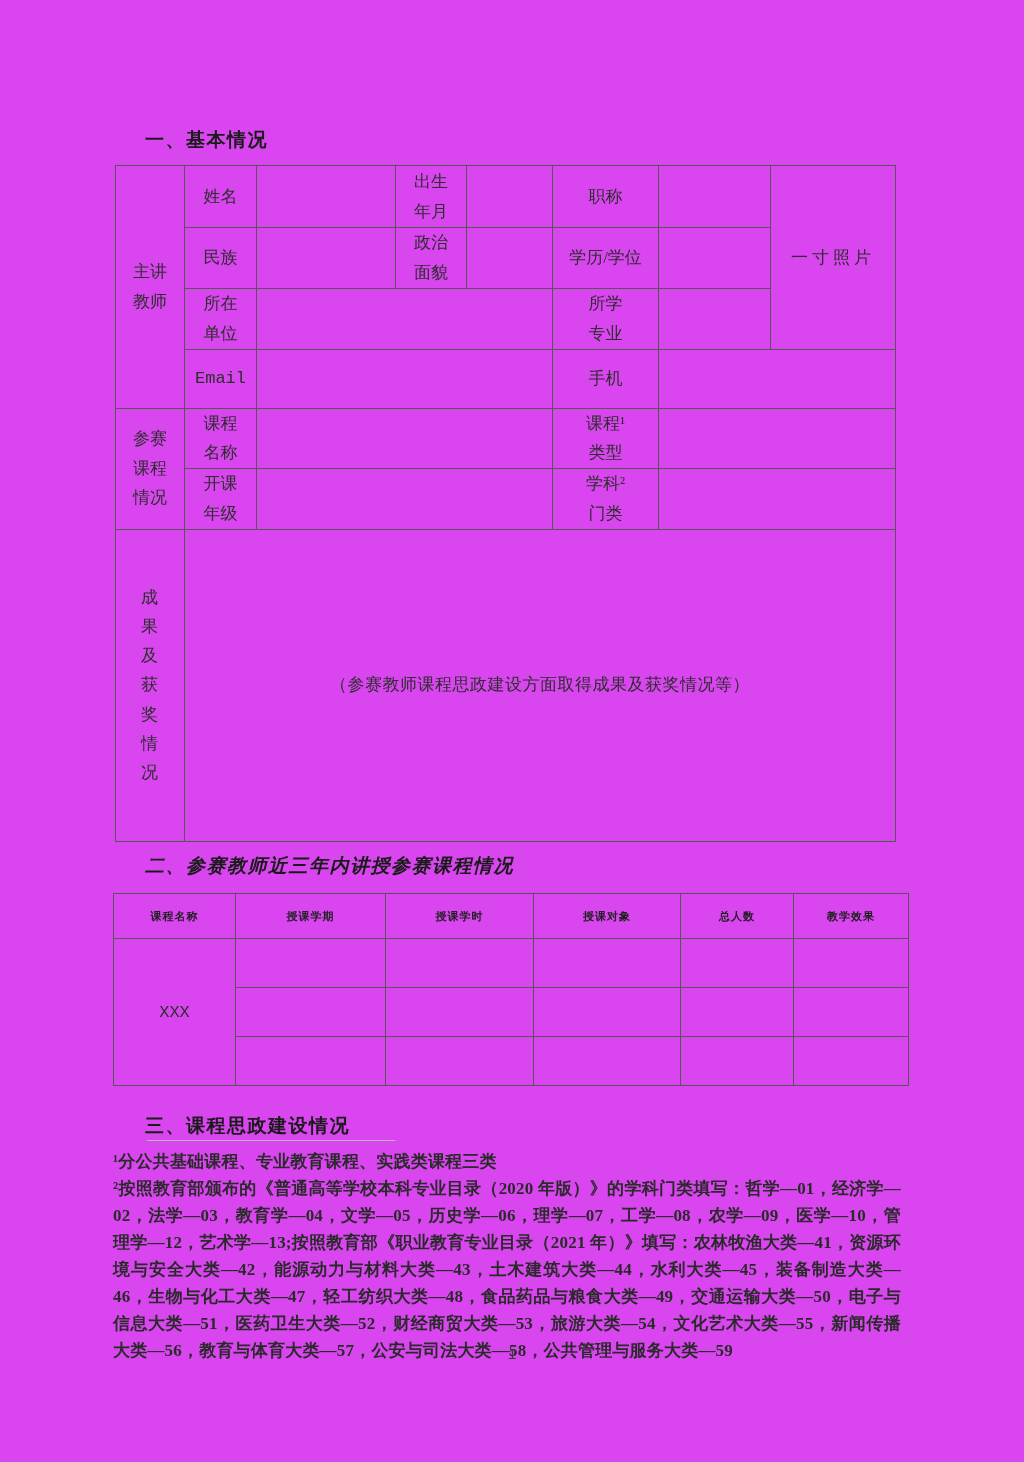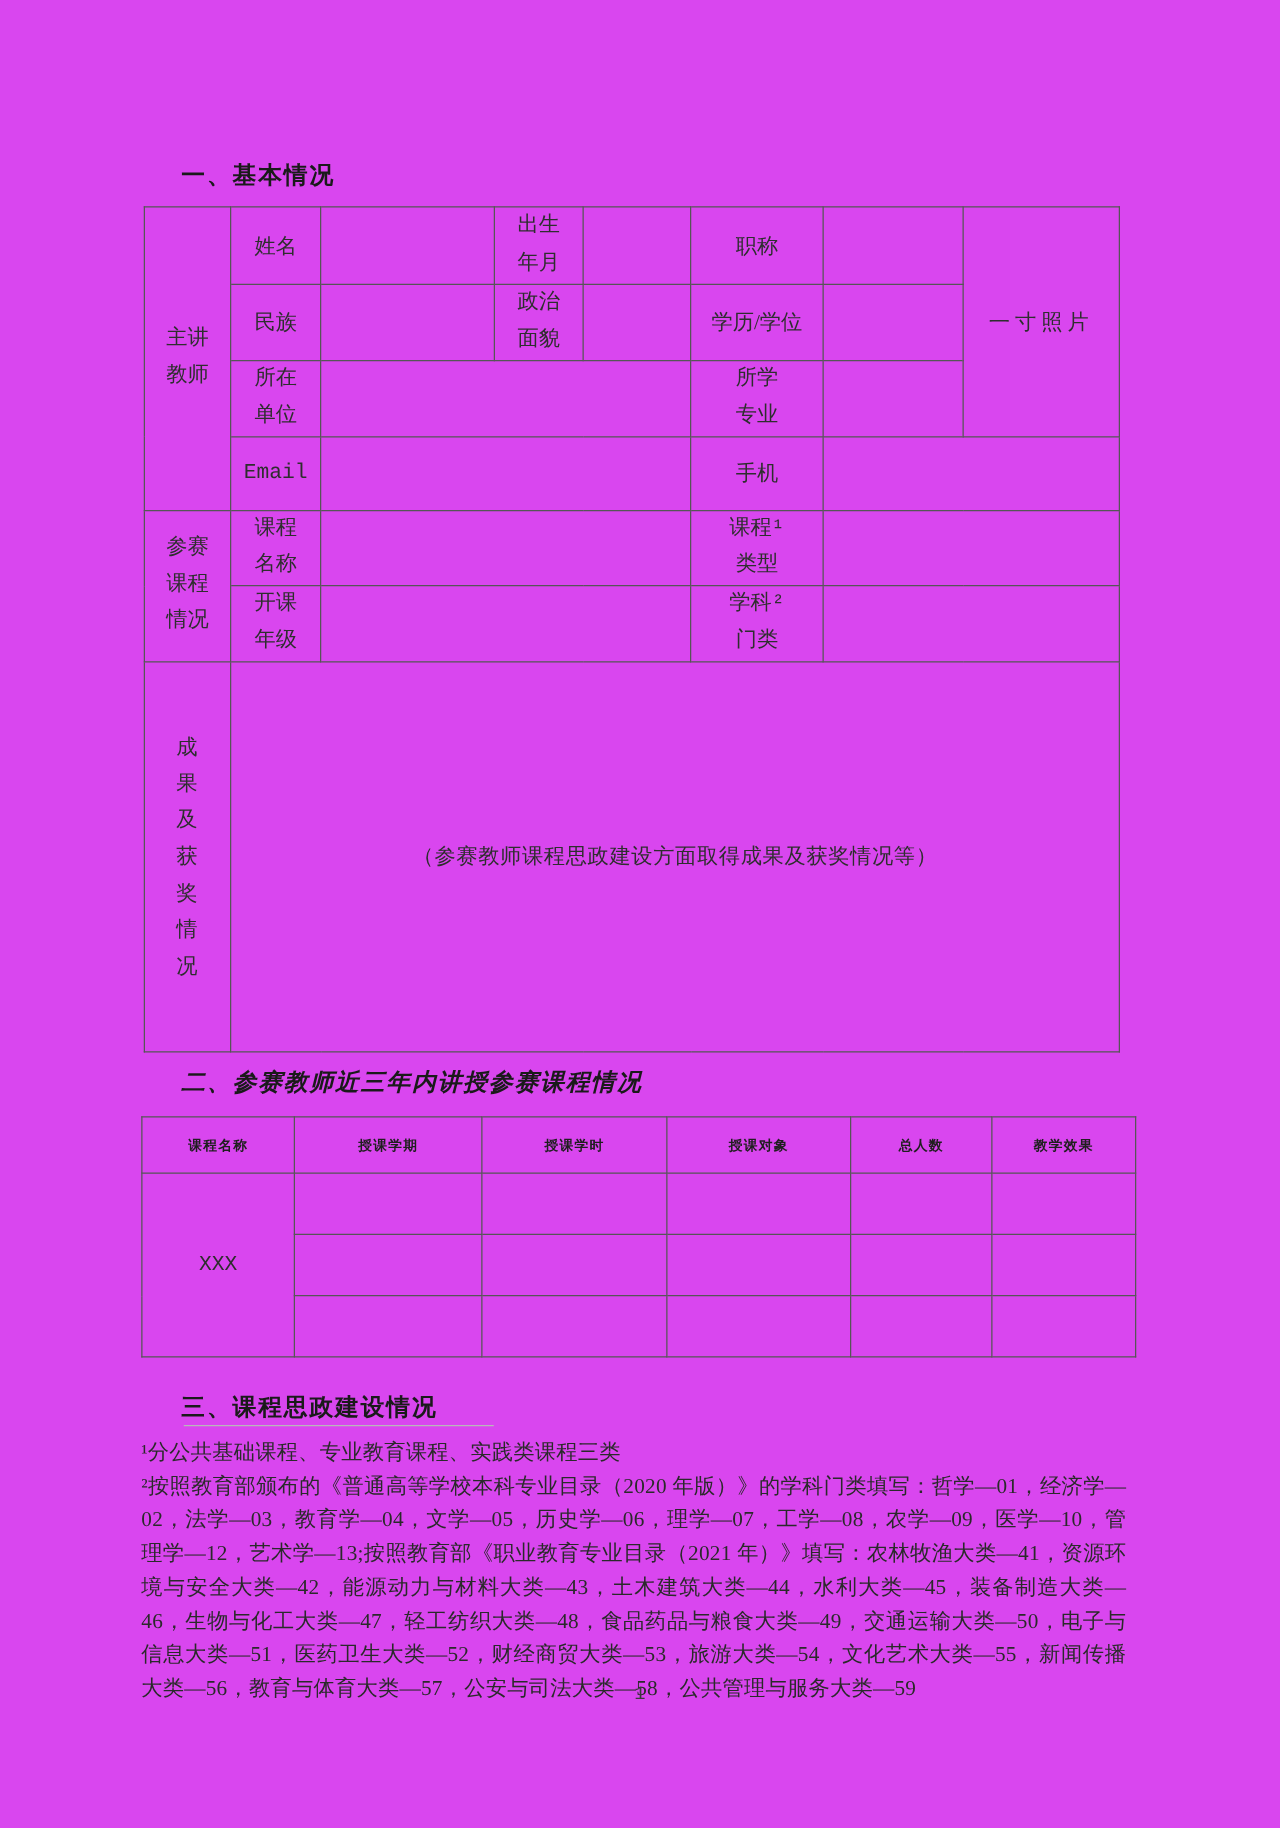--- a/index.html
+++ b/index.html
@@ -28,21 +28,21 @@
   }
   table.form td, table.form th {
     border:1px solid #565656;
     padding:0;
     font-size:17px;
     text-align:center;
     vertical-align:middle;
     color:#2e2e2e;
     overflow:hidden;
   }
-  .pre { white-space:pre-line; line-height:1.75;font-family:Liberation Mono, monospace; }
+  .pre { white-space:pre-line; line-height:1.75; }
   .vlabel { white-space:pre-line; line-height:1.72; letter-spacing:1px; }
   .latin { font-family:"Liberation Mono", monospace; font-size:16px;margin-top:38px; }
   td.note-cell {
     vertical-align:top;
     text-align:left;
     padding:12px 16px;
     line-height:1.6;
     letter-spacing:0.5px;
   }
   table.form th {
@@ -203,20 +203,20 @@
       <td></td>
       <td></td>
     </tr>
   </tbody>
     </table>
 
   <div class="sec-title" style="left:145px; top:1101px;margin-top:12px;">三、课程思政建设情况</div>
 
   <div class="footnote-rule" style="left:147px; top:1140px; width:248px;"></div>
 
-  <div class="footnotes" style="left:113px; top:1148px; width:788px;">
+  <div class="footnotes" style="left:113px; top:1148px; width:788px;font-weight:bold;">
     <p>¹分公共基础课程、专业教育课程、实践类课程三类</p>
     <p>²按照教育部颁布的《普通高等学校本科专业目录（2020 年版）》的学科门类填写：哲学—01，经济学—02，法学—03，教育学—04，文学—05，历史学—06，理学—07，工学—08，农学—09，医学—10，管理学—12，艺术学—13;按照教育部《职业教育专业目录（2021 年）》填写：农林牧渔大类—41，资源环境与安全大类—42，能源动力与材料大类—43，土木建筑大类—44，水利大类—45，装备制造大类—46，生物与化工大类—47，轻工纺织大类—48，食品药品与粮食大类—49，交通运输大类—50，电子与信息大类—51，医药卫生大类—52，财经商贸大类—53，旅游大类—54，文化艺术大类—55，新闻传播大类—56，教育与体育大类—57，公安与司法大类—58，公共管理与服务大类—59</p>
   </div>
 
   <div class="page-number" style="top:1347px;">1</div>
 
 </div>
 
 </body></html>

